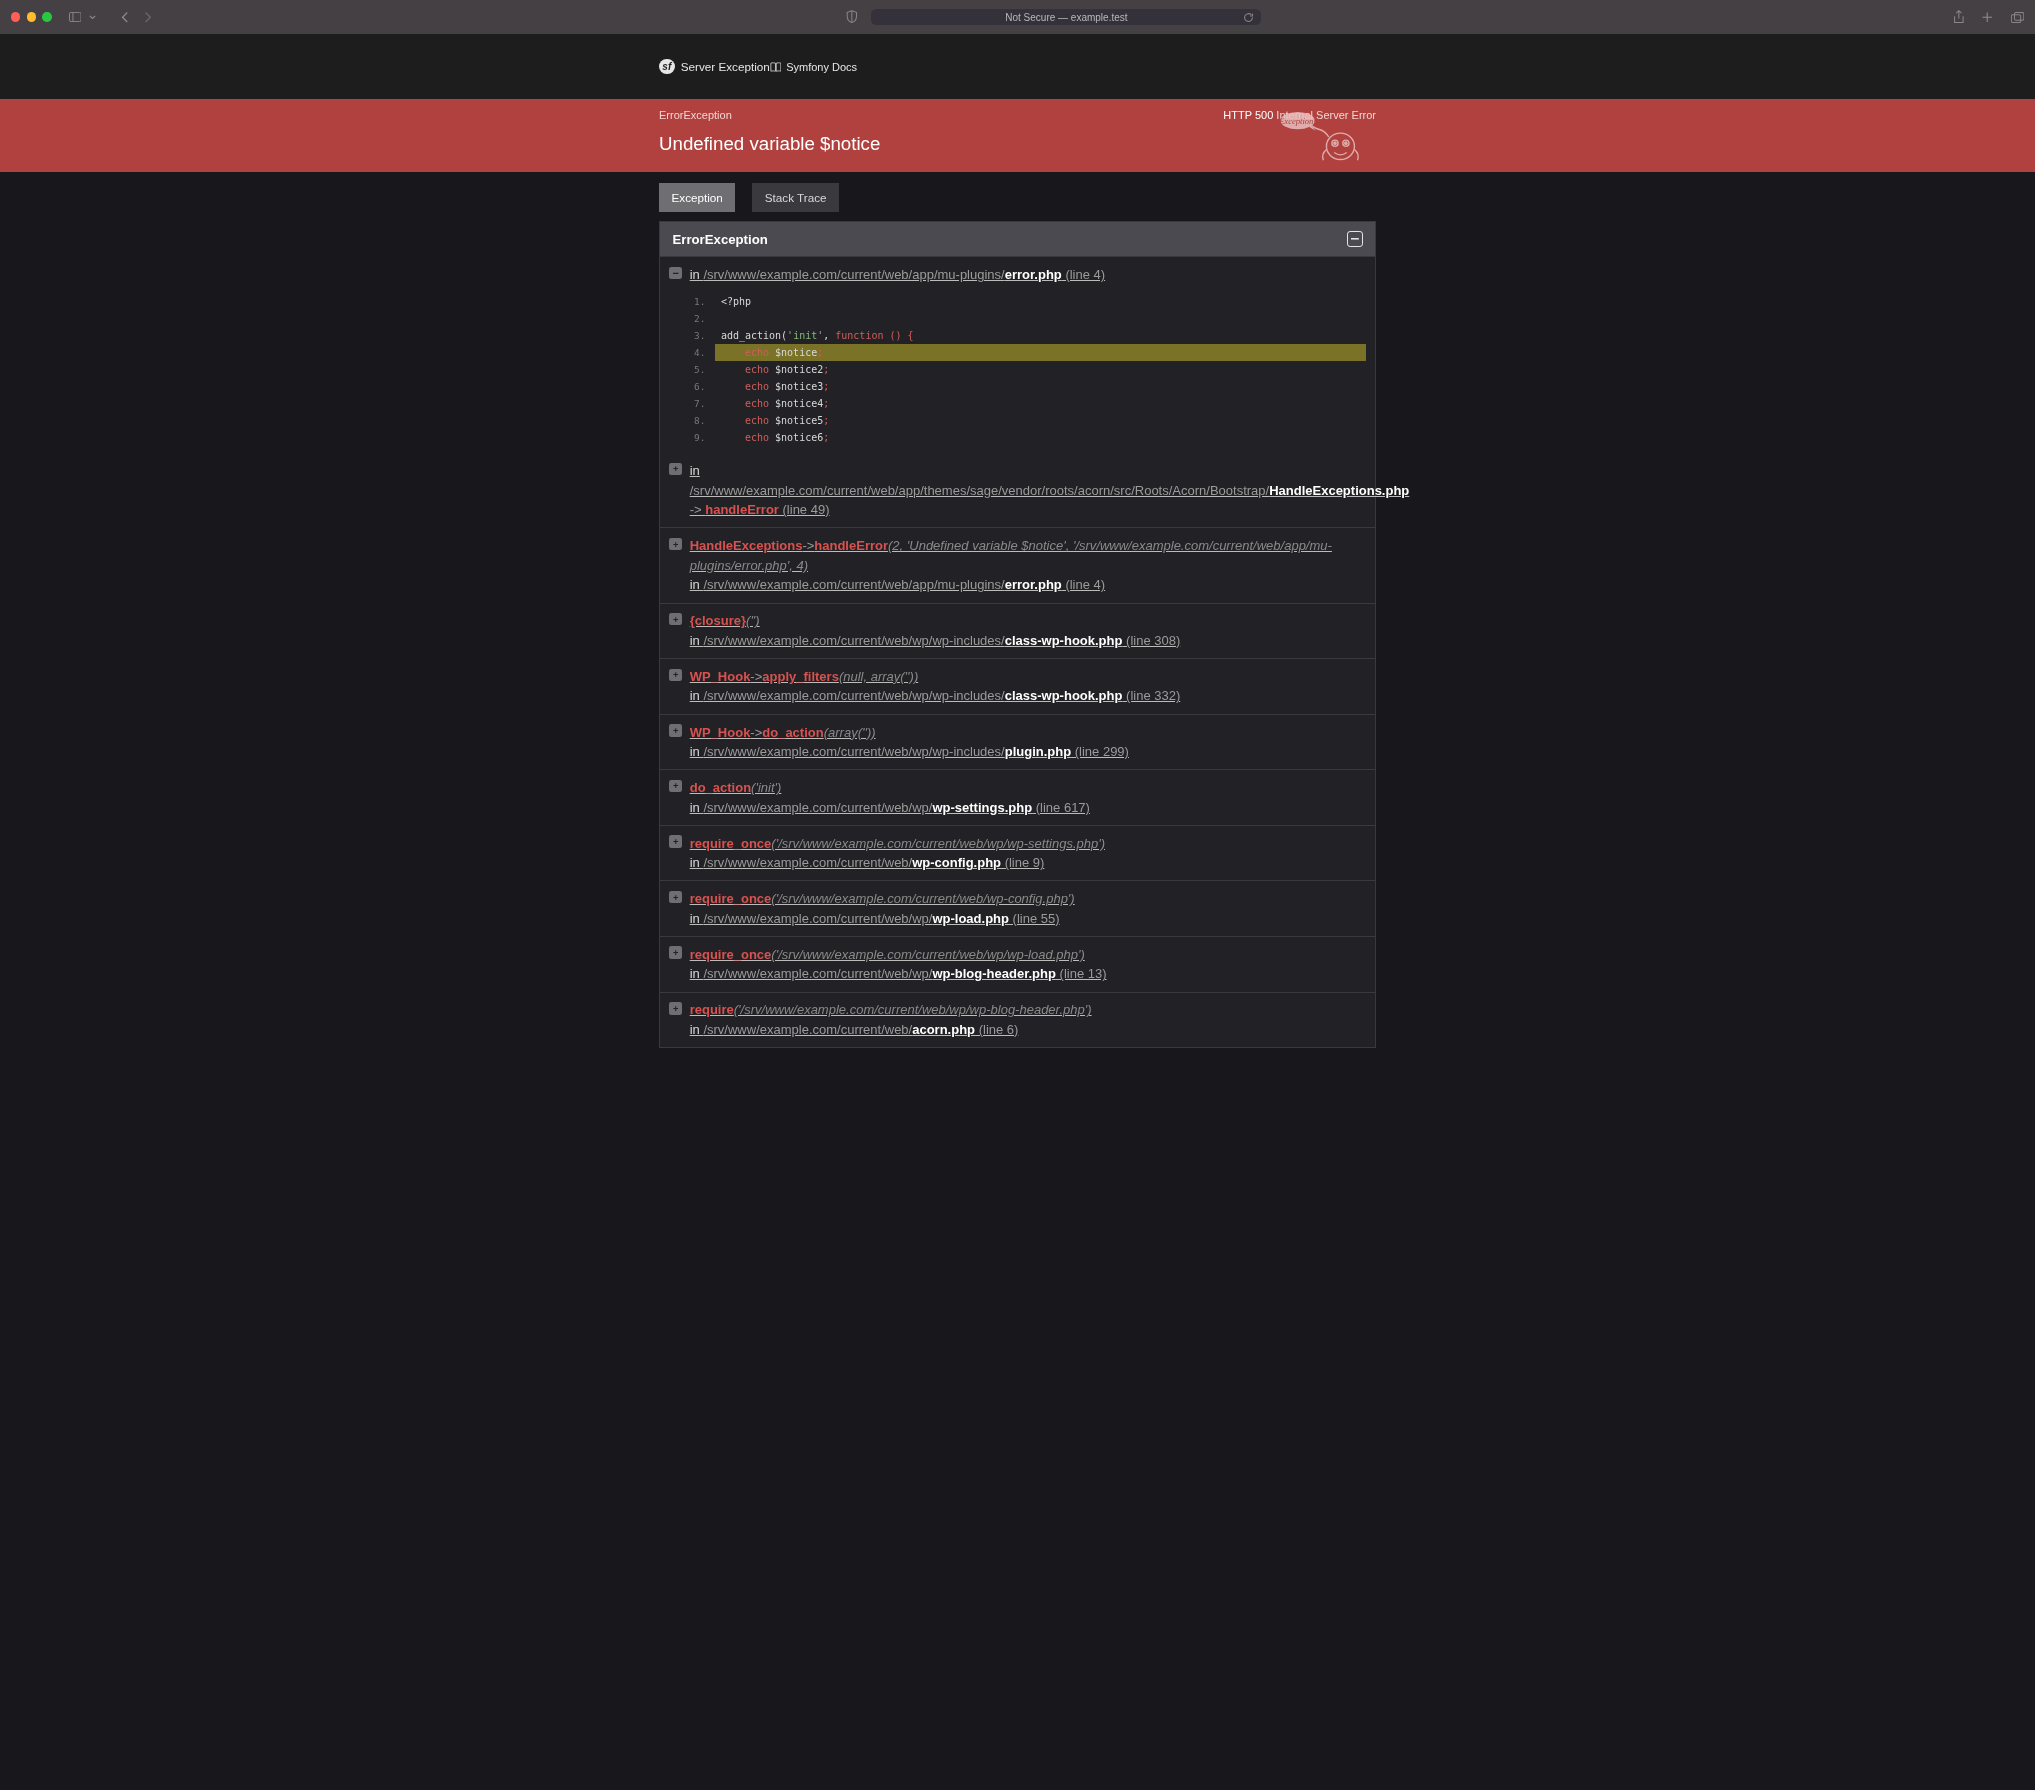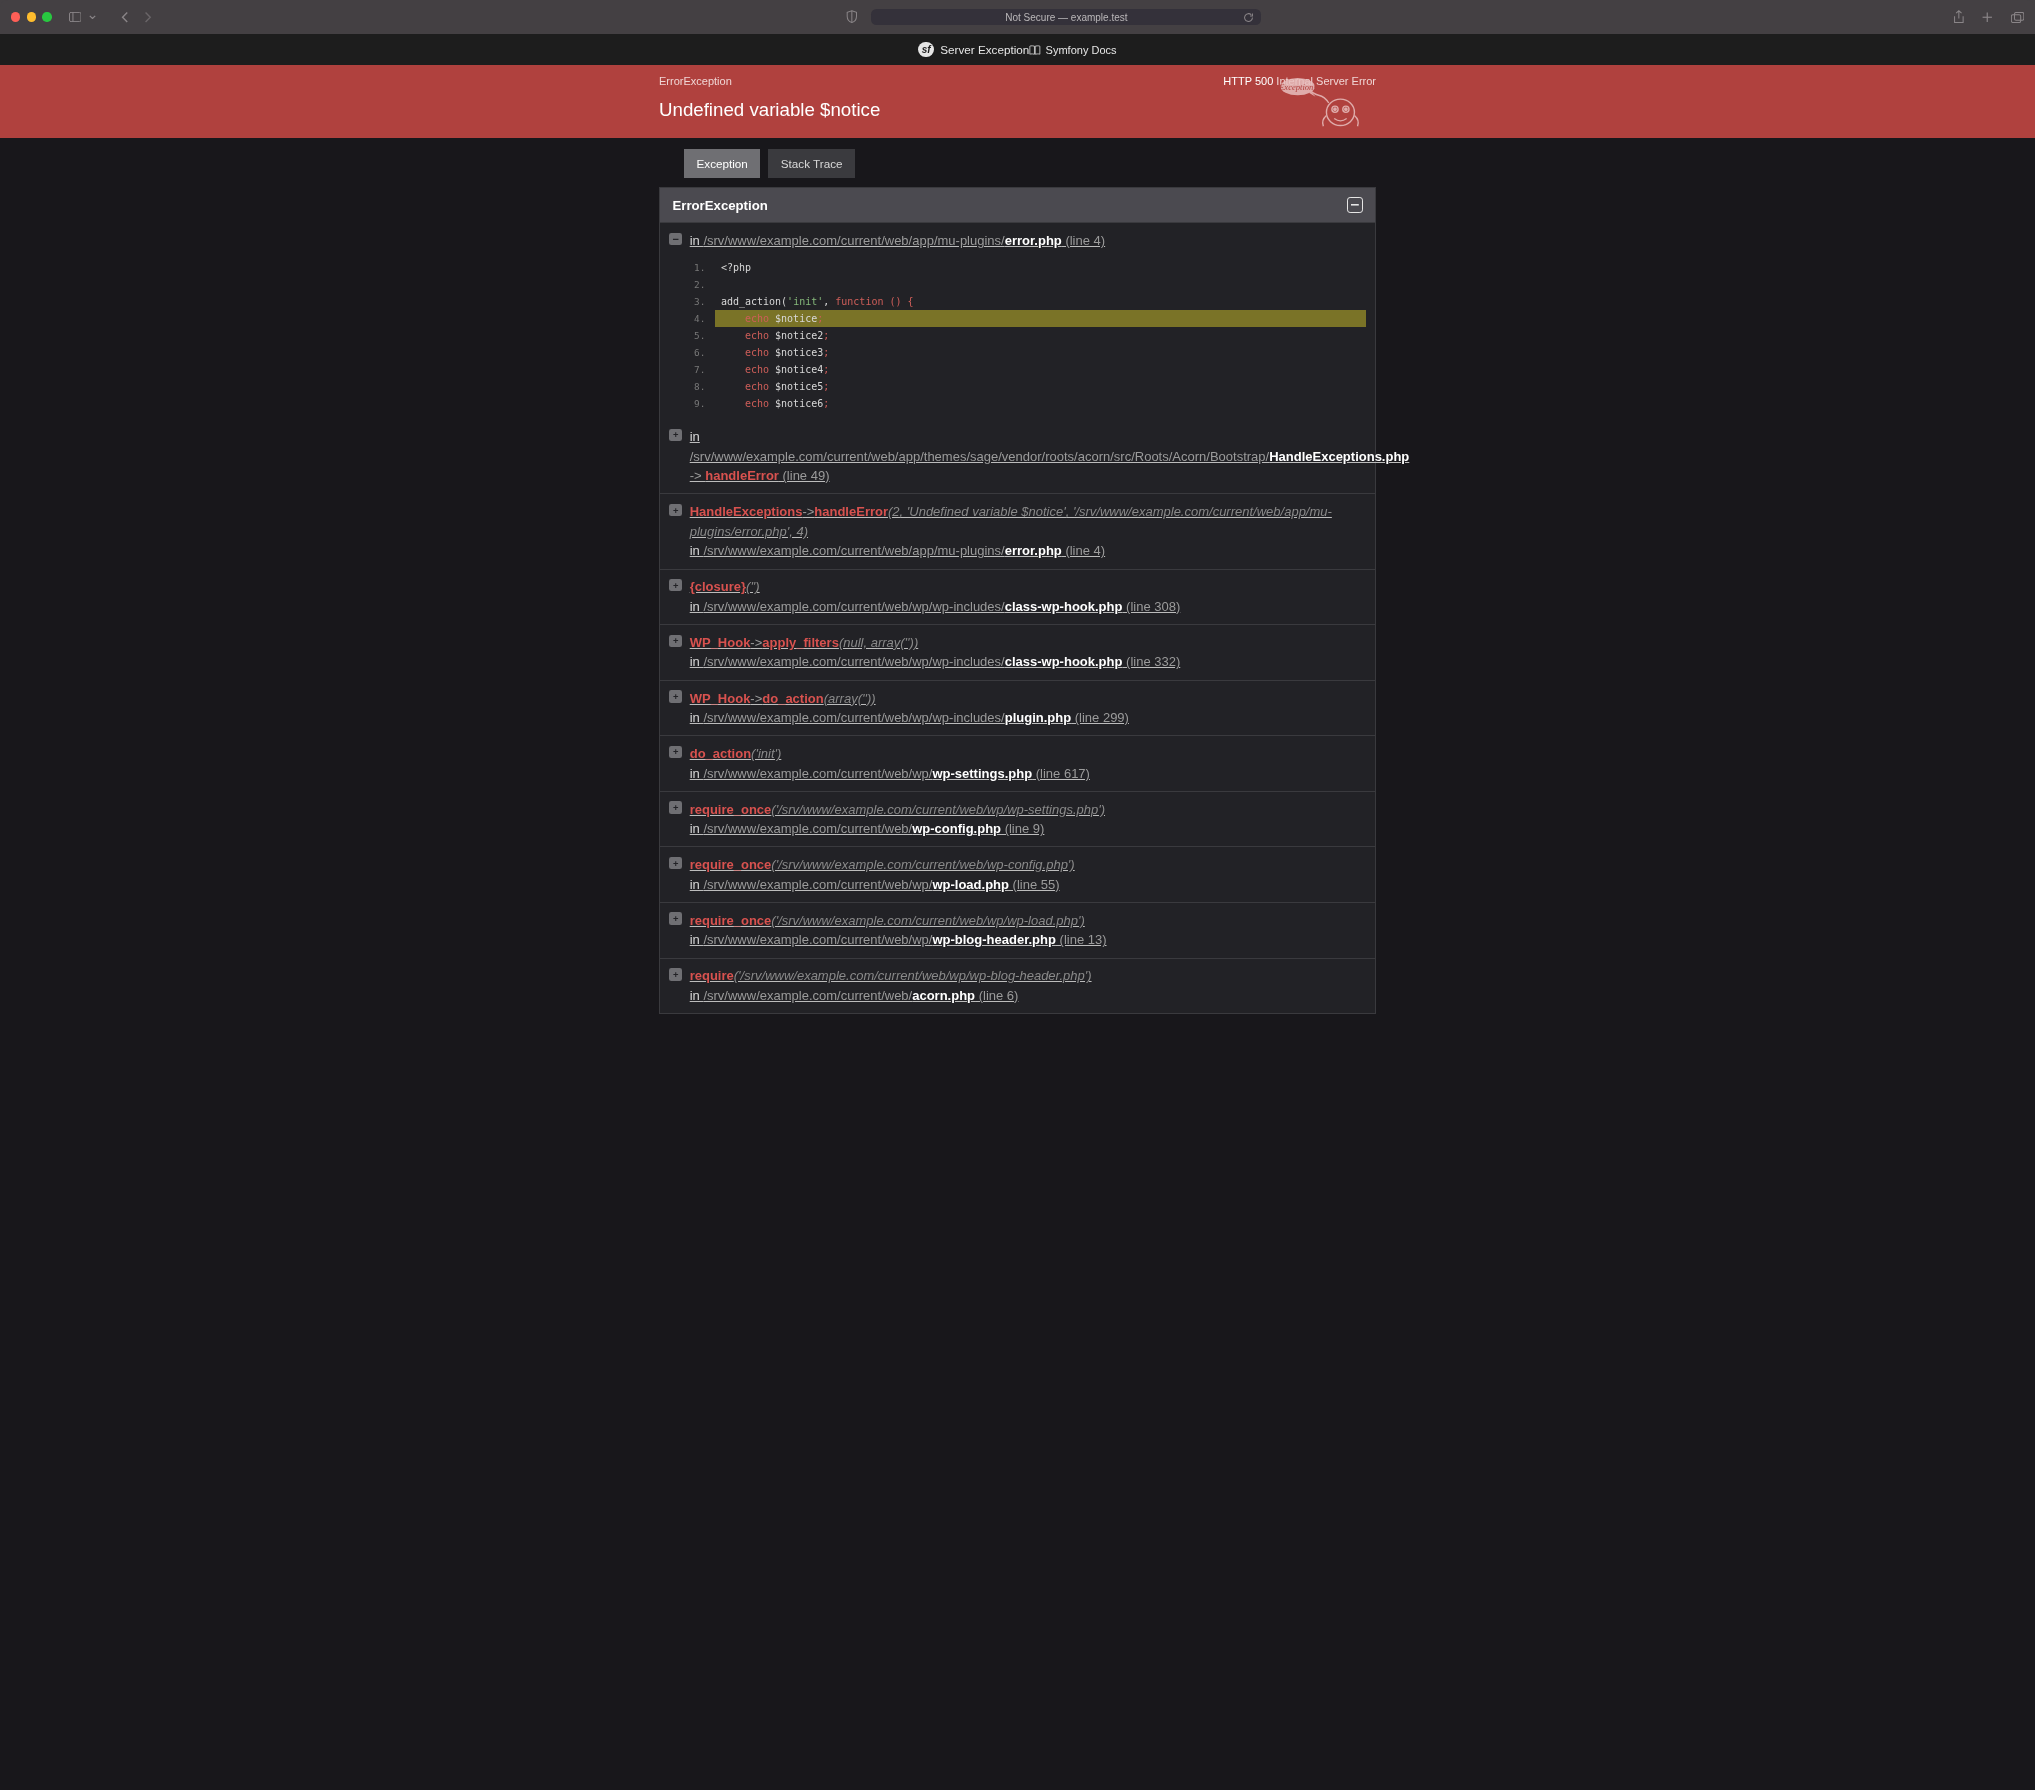--- a/index.html
+++ b/index.html
@@ -11,35 +11,35 @@
 .tl-red { background: #ff5f57; } .tl-yellow { background: #ffbd2e; } .tl-green { background: #28c840; }
 .chrome-icon { width: 12.5px; height: 12.5px; display: flex; align-items: center; justify-content: center; color: #8a8588; font-size: 11.7px; }
 .nav-arrows { display: flex; gap: 11px; margin-left: 14px; }
 .shield { margin-left: auto; margin-right: 7.8px; color: #8a8588; }
 .address-bar { flex: 1; max-width: 390px; background: #34313a; border-radius: 5.5px; height: 16px; display: flex; align-items: center; justify-content: center; color: #bab7b9; font-size: 10px; position: relative; }
 .reload-icon { position: absolute; right: 7.8px; color: #8a8588; }
 .right-icons { display: flex; gap: 17px; margin-left: auto; color: #8a8588; align-items: center; }
 
 .page { background: #18171b; min-height: calc(100vh - 34px); }
 .topbar { background: #1d1d1d; display: flex; align-items: center; padding: 7.8px 0; }
-.topbar-inner { width: 717px; margin: 0 auto; display: flex; align-items: center; justify-content: center; }
+.topbar-inner { width: 717px; margin: 17px auto; display: flex; align-items: center; justify-content: flex-start; }
 .brand { display: flex; align-items: center; gap: 6.2px; color: #e6e6e6; font-size: 11.7px; }
 .brand-icon { width: 15.6px; height: 15.6px; background: #e6e6e6; border-radius: 50%; display: flex; align-items: center; justify-content: center; color: #1d1d1d; font-size: 10px; font-style: italic; font-weight: bold; }
 .docs-link { display: flex; align-items: center; gap: 4.7px; color: #e6e6e6; font-size: 11px; }
 
 .error-banner { background: #b0413e; padding: 9.4px 0 17px; position: relative; }
 .banner-inner { width: 717px; margin: 0 auto; position: relative; }
 .banner-top { display: flex; justify-content: space-between; color: #f0d6d5; font-size: 11px; margin-bottom: 12.5px; }
 .banner-title { font-size: 18.7px; font-weight: 500; color: #fff; }
 .mascot { position: absolute; right: 12px; top: 0; opacity: 0.85; }
 .http-status { color: #fff; }
 .http-status .msg { color: #f0d6d5; }
 
 .content { width: 717px; margin: 0 auto; padding-top: 11px; padding-bottom: 31px; }
-.tabs { display: flex; gap: 8px; margin-left: 25px; }
+.tabs { display: flex; gap: 17px; }
 .tab { background: #3a3a3e; color: #d8d8d8; padding: 7.8px 12.5px; font-size: 11.7px; cursor: pointer; }
 .tab.active { background: #6f6f73; color: #fff; }
 
 .panel { margin-top: 9.4px; border: 0.8px solid #3a3a3e; background: #222226; }
 .panel-head { background: #4b4a50; color: #fff; padding: 9.4px 12.5px; display: flex; align-items: center; justify-content: space-between; font-size: 13.2px; font-weight: 600; }
 .collapse-btn { width: 15.6px; height: 15.6px; border: 1.6px solid #e6e6e6; border-radius: 3.1px; display: flex; align-items: center; justify-content: center; cursor: pointer; }
 
 .frame { border-top: 0.8px solid #3a3a3e; padding: 7.8px 9.4px; display: flex; gap: 7.8px; align-items: flex-start; }
 .frame:first-child { border-top: none; }
 .expand-icon { width: 12.5px; height: 12.5px; background: #6f6f73; border-radius: 2.3px; display: flex; align-items: center; justify-content: center; color: #222226; font-weight: bold; font-size: 9.4px; flex-shrink: 0; margin-top: 1.6px; cursor: pointer; }

